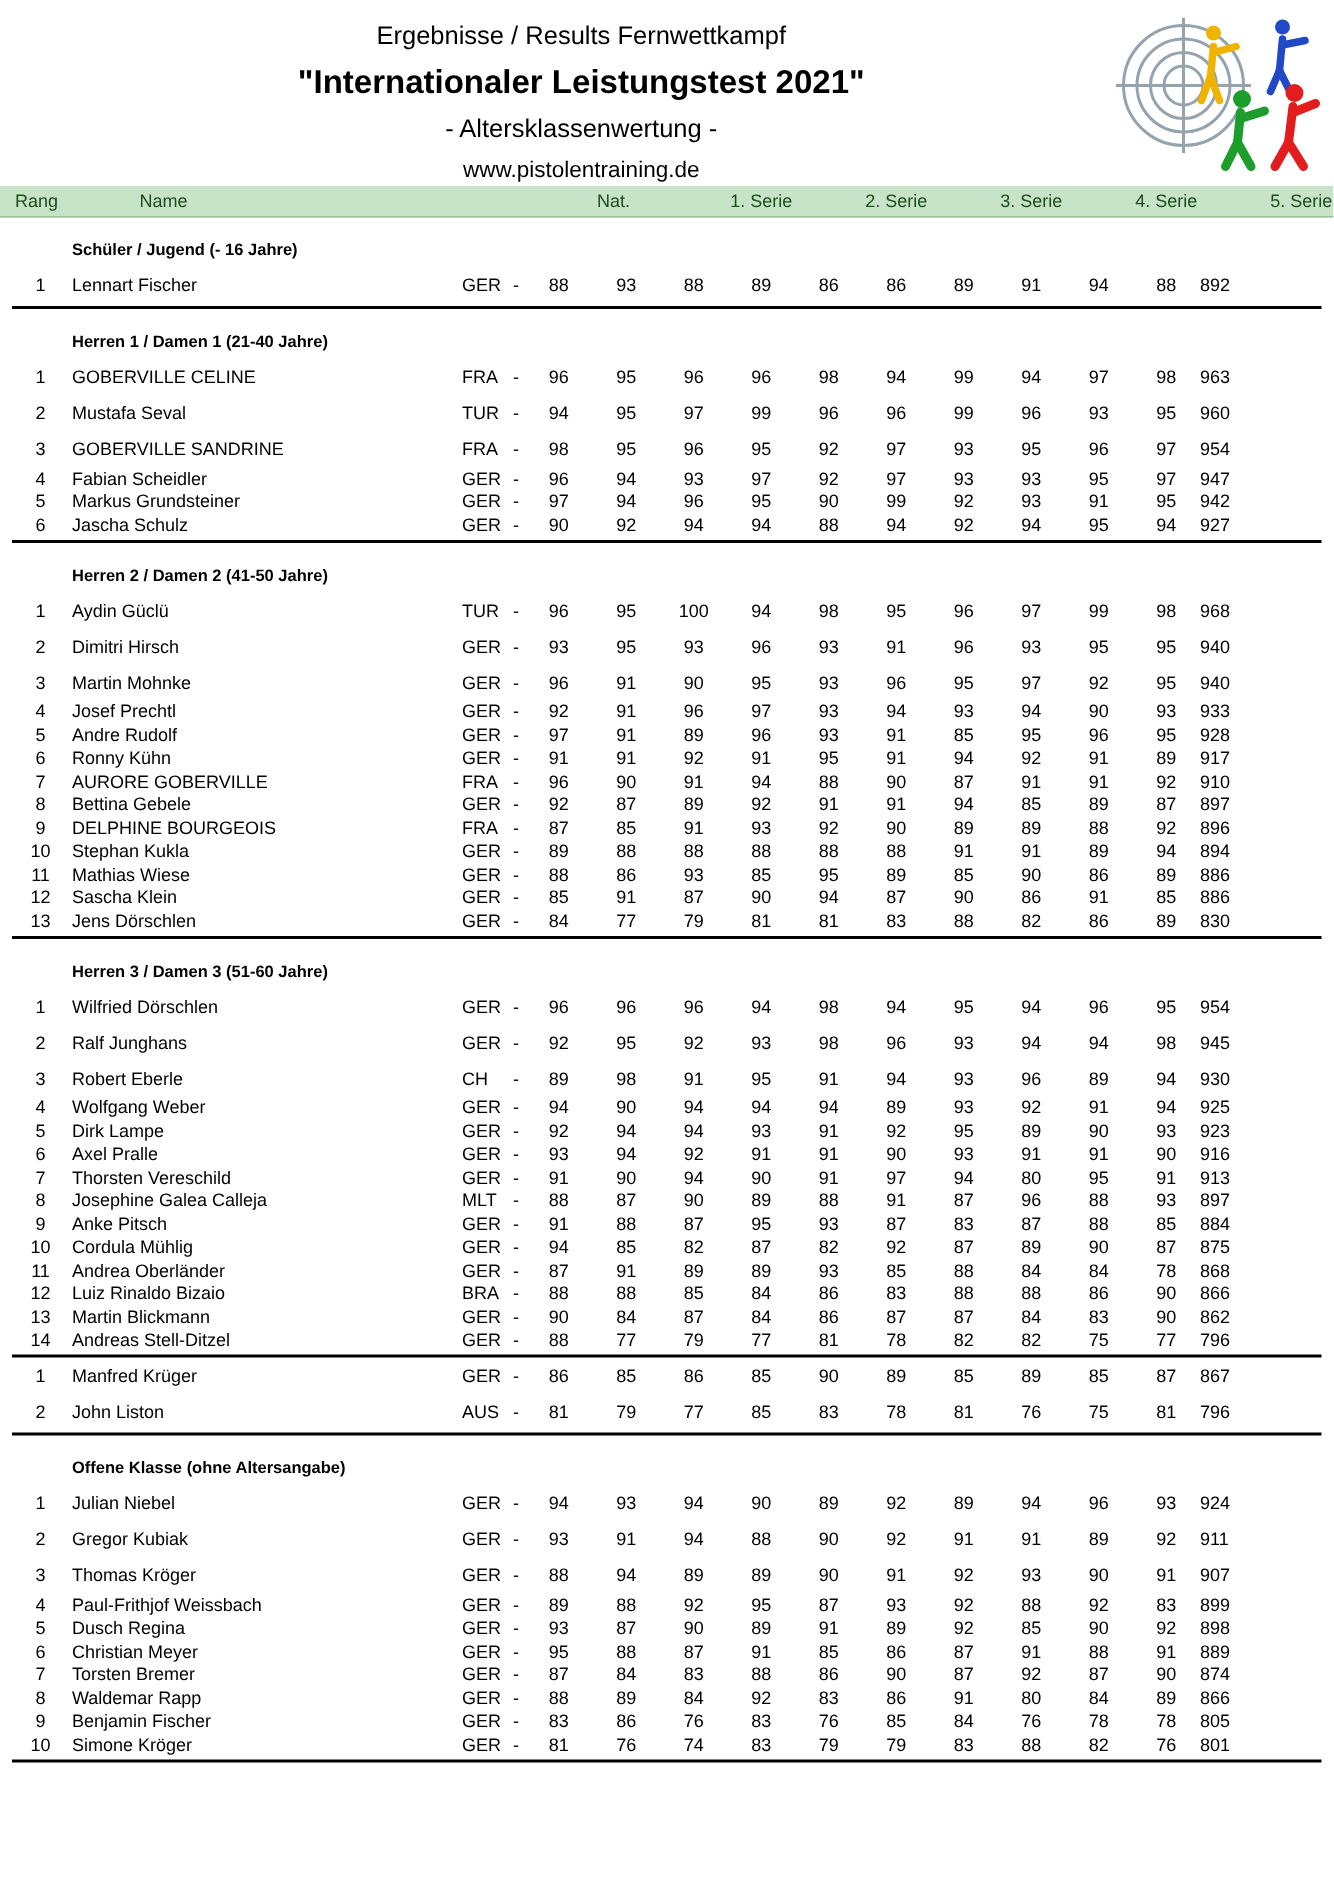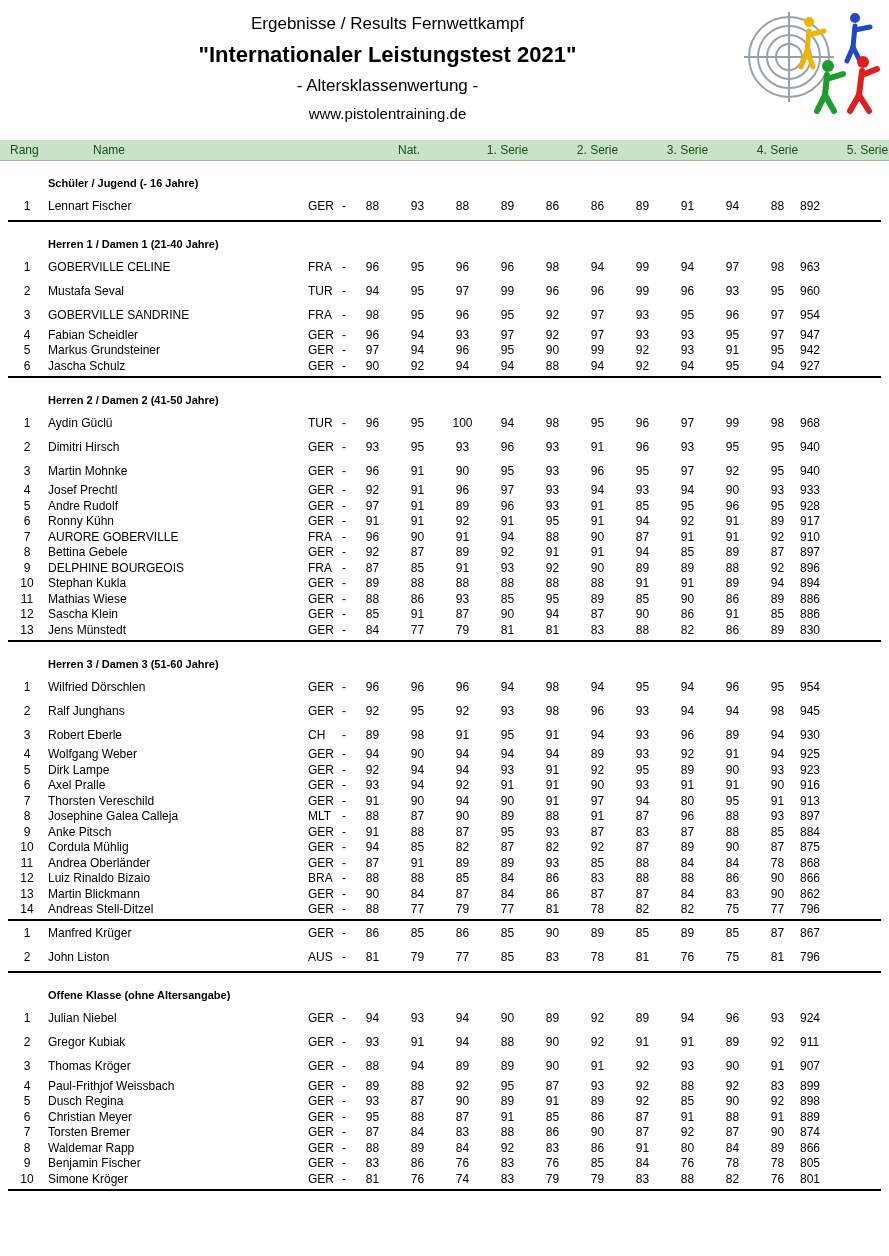--- a/index.html
+++ b/index.html
@@ -3,21 +3,21 @@
 <meta charset="utf-8">
 <style>
   * { margin:0; padding:0; box-sizing:border-box; }
   html,body { background:#ffffff; }
   body {
     width:889px; min-height:1256px; margin:0 auto;
     font-family:"Liberation Sans", sans-serif; color:#000;
     position:relative;
   }
   
-  .header { position:relative; height:140px;padding-left:20px; }
+  .header { position:relative; height:124px;padding-left:20px; }
   .header-text { position:absolute; left:0; top:0; width:775px; text-align:center; }
   .h-line1   { margin-top:14px; font-size:17px; }
   .h-title   { margin-top:8px;  font-size:22px; font-weight:bold; }
   .h-subtitle{ margin-top:8px;  font-size:17px; }
   .h-website { margin-top:9px;  font-size:15px; font-weight:normal; }
   .logo { position:absolute; right:6px; top:4px; width:140px; height:114px; }
   .logo svg { width:100%; height:100%; }
   
   .thead, .row {
     display:grid;
@@ -495,21 +495,21 @@
         <div class="cell t-num">94</div>
         <div class="cell t-num">87</div>
         <div class="cell t-num">90</div>
         <div class="cell t-num">86</div>
         <div class="cell t-num">91</div>
         <div class="cell t-num">85</div>
         <div class="cell t-total">886</div>
       </div>
       <div class="row">
         <div class="cell t-rank">13</div>
-        <div class="cell t-name">Jens Münstedt</div>
+        <div class="cell t-name">Jens Dörschlen</div>
         <div class="cell t-nat">
           <span>GER</span>
           <span>-</span>
         </div>
         <div class="cell t-num">84</div>
         <div class="cell t-num">77</div>
         <div class="cell t-num">79</div>
         <div class="cell t-num">81</div>
         <div class="cell t-num">81</div>
         <div class="cell t-num">83</div>

